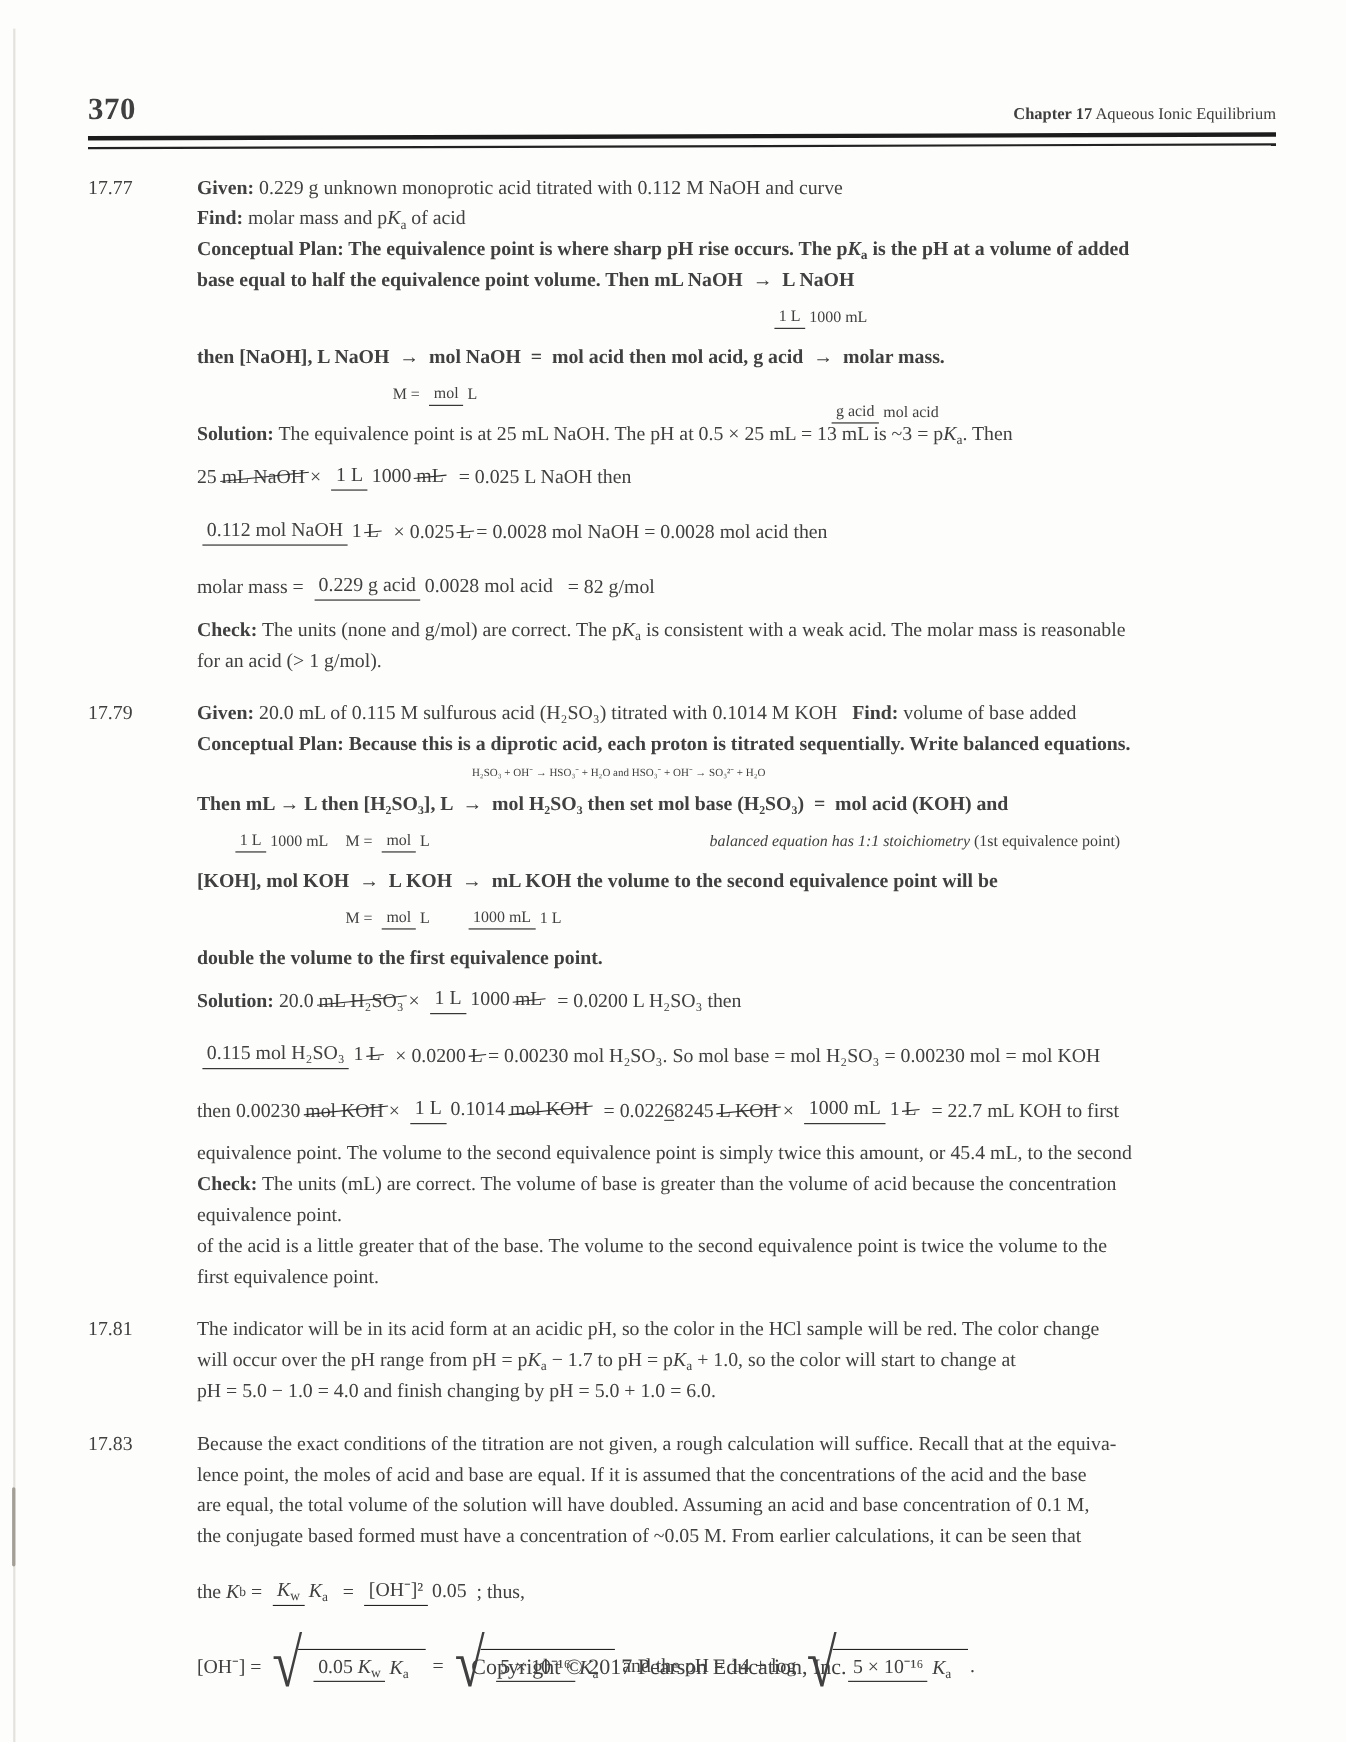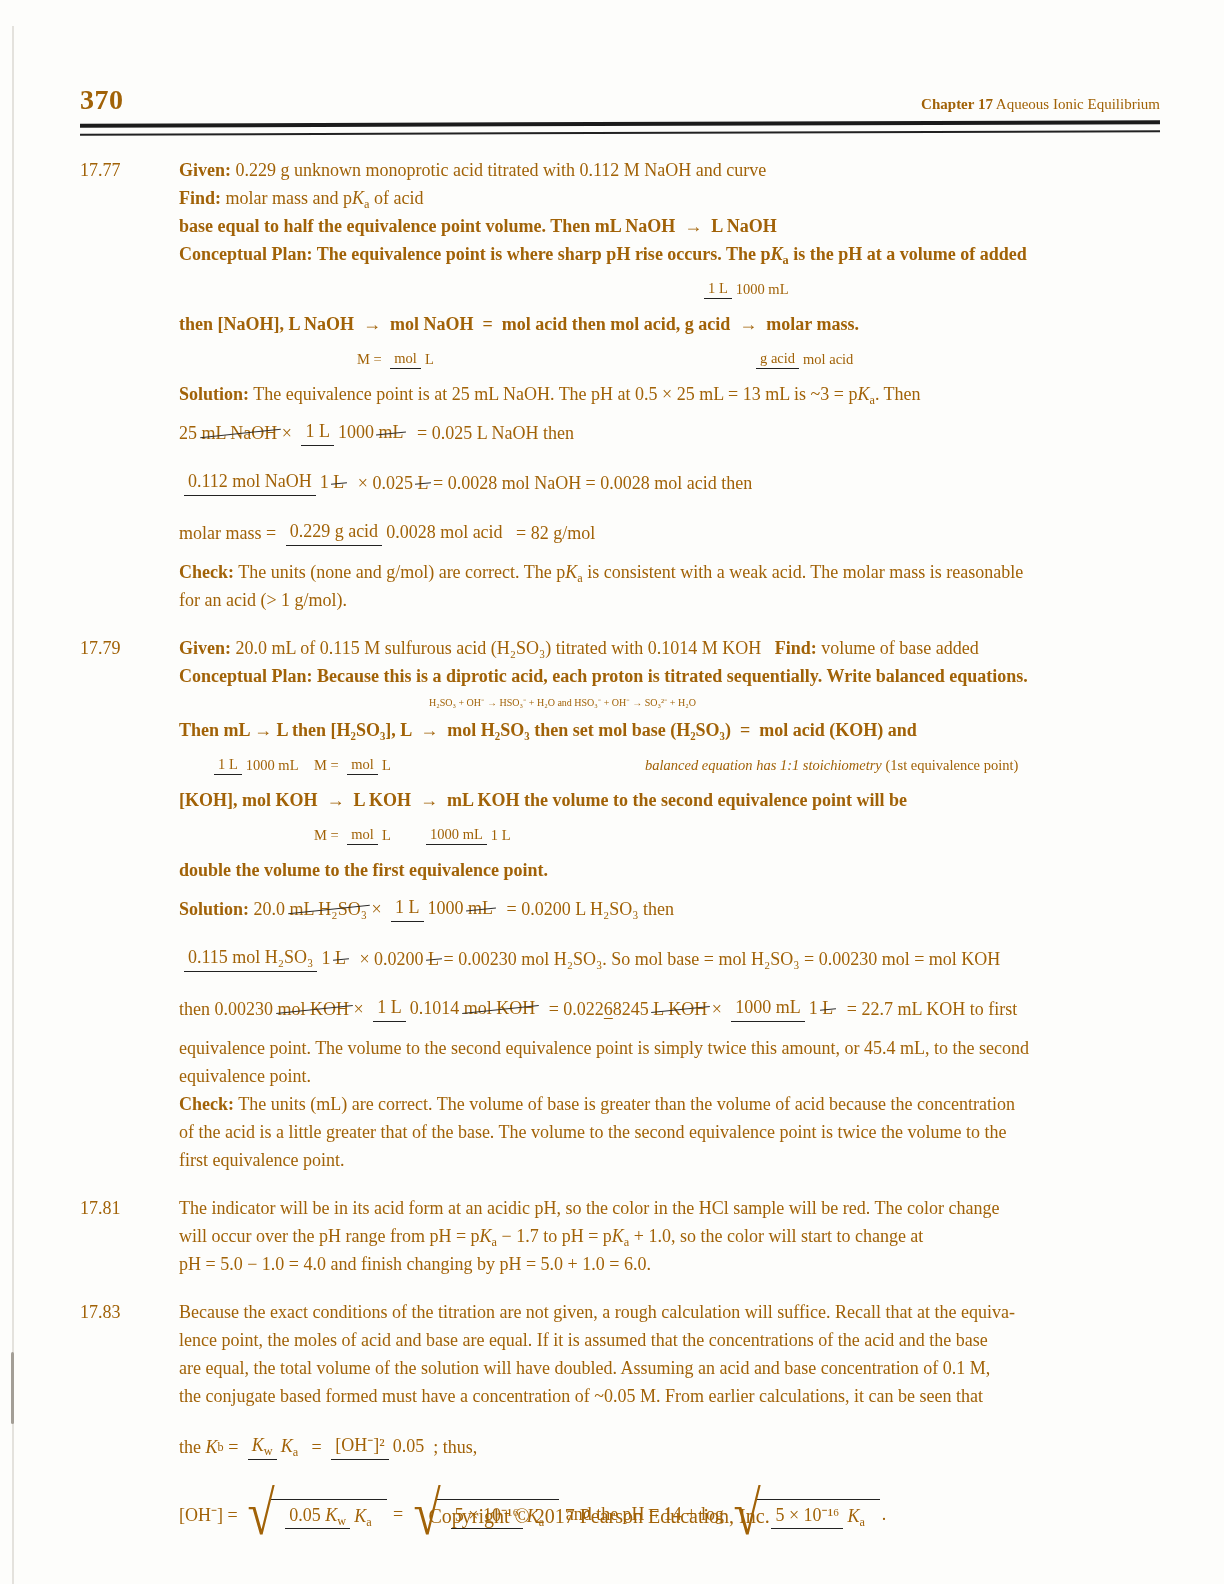--- a/index.html
+++ b/index.html
@@ -1,18 +1,18 @@
 <!DOCTYPE html>
 <html><head>
 <meta charset="utf-8">
 <style>
   html,body{margin:0;padding:0;background:#ffffff;}
   .page{
     width:1224px;height:1584px;position:relative;overflow:hidden;
-    background:#fdfdfb;color:#a16207;
+    background:#fdfdfb;color:#404040;
     font-family:"Liberation Serif", serif;
   }
   .scan-edge{position:absolute;left:12px;top:26px;bottom:0;width:2px;background:#e4e2dd;}
   .scan-blob{position:absolute;left:11px;top:1352px;width:3px;height:72px;background:#a39e96;border-radius:2px;}
 
   .content{position:absolute;left:80px;top:80px;width:1080px;}
 
   .hdr{display:flex;justify-content:space-between;align-items:baseline;}
   .pagenum{font-size:28px;font-weight:bold;letter-spacing:0.5px;}
   .chaptitle{font-size:15px;white-space:pre;margin-top:16px;}
@@ -62,29 +62,29 @@
       <div class="pagenum">370</div>
       <div class="chaptitle"><span class="b">Chapter 17</span><span> Aqueous Ionic Equilibrium</span></div>
     </div>
     <div class="rule"></div>
 
     <div class="prob first">
       <div class="pnum">17.77</div>
       <div class="pbody">
         <div class="tl"><span class="b">Given:</span><span> 0.229 g unknown monoprotic acid titrated with 0.112 M NaOH and curve</span></div>
         <div class="tl"><span class="b">Find:</span><span> molar mass and p</span><span class="i">K</span><span class="sub">a</span><span> of acid</span></div>
+        <div class="tl"><span class="b">Conceptual Plan: The equivalence point is where sharp pH rise occurs. The p</span><span class="b i">K</span><span class="b sub">a</span><span class="b"> is the pH at a volume of added</span></div>
         <div class="tl"><span class="b">base equal to half the equivalence point volume. Then mL NaOH  →  L NaOH</span></div>
-        <div class="tl"><span class="b">Conceptual Plan: The equivalence point is where sharp pH rise occurs. The p</span><span class="b i">K</span><span class="b sub">a</span><span class="b"> is the pH at a volume of added</span></div>
         <div class="annrow">
           <div class="ann" style="left:520px;"><span class="frac"><span class="fn"><span>1 L</span></span><span class="fd"><span>1000 mL</span></span></span></div>
         </div>
         <div class="tl"><span class="b">then [NaOH], L NaOH  →  mol NaOH  =  mol acid then mol acid, g acid  →  molar mass.</span></div>
         <div class="annrow">
           <div class="ann" style="left:178px;"><span>M = </span><span class="frac"><span class="fn"><span>mol</span></span><span class="fd"><span>L</span></span></span></div>
-          <div class="ann" style="left:572px;"><span class="frac"><span class="fn"><span>g acid</span></span><span class="fd"><span>mol acid</span></span></span></div>
+          <div class="ann" style="left:572px;margin-top:16px;"><span class="frac"><span class="fn"><span>g acid</span></span><span class="fd"><span>mol acid</span></span></span></div>
         </div>
         <div class="tl"><span class="b">Solution:</span><span> The equivalence point is at 25 mL NaOH. The pH at 0.5 × 25 mL = 13 mL is ~3 = p</span><span class="i">K</span><span class="sub">a</span><span>. Then</span></div>
         <div class="eq"><span>25 </span><span class="cancel">mL NaOH</span><span> × </span><span class="frac"><span class="fn"><span>1 L</span></span><span class="fd"><span>1000 </span><span class="cancel">mL</span></span></span><span> = 0.025 L NaOH then</span></div>
         <div class="eq"><span class="frac"><span class="fn"><span>0.112 mol NaOH</span></span><span class="fd"><span>1 </span><span class="cancel">L</span></span></span><span> × 0.025 </span><span class="cancel">L</span><span> = 0.0028 mol NaOH = 0.0028 mol acid then</span></div>
         <div class="eq"><span>molar mass = </span><span class="frac"><span class="fn"><span>0.229 g acid</span></span><span class="fd"><span>0.0028 mol acid</span></span></span><span> = 82 g/mol</span></div>
         <div class="tl"><span class="b">Check:</span><span> The units (none and g/mol) are correct. The p</span><span class="i">K</span><span class="sub">a</span><span> is consistent with a weak acid. The molar mass is reasonable</span></div>
         <div class="tl"><span>for an acid (&gt; 1 g/mol).</span></div>
       </div>
     </div>
 
@@ -103,22 +103,22 @@
         <div class="tl"><span class="b">[KOH], mol KOH  →  L KOH  →  mL KOH the volume to the second equivalence point will be</span></div>
         <div class="annrow">
           <div class="ann" style="left:135px;"><span>M = </span><span class="frac"><span class="fn"><span>mol</span></span><span class="fd"><span>L</span></span></span></div>
           <div class="ann" style="left:242px;"><span class="frac"><span class="fn"><span>1000 mL</span></span><span class="fd"><span>1 L</span></span></span></div>
         </div>
         <div class="tl"><span class="b">double the volume to the first equivalence point.</span></div>
         <div class="eq"><span class="b">Solution:</span><span> 20.0 </span><span class="cancel">mL H₂SO₃</span><span> × </span><span class="frac"><span class="fn"><span>1 L</span></span><span class="fd"><span>1000 </span><span class="cancel">mL</span></span></span><span> = 0.0200 L H₂SO₃ then</span></div>
         <div class="eq"><span class="frac"><span class="fn"><span>0.115 mol H₂SO₃</span></span><span class="fd"><span>1 </span><span class="cancel">L</span></span></span><span> × 0.0200 </span><span class="cancel">L</span><span> = 0.00230 mol H₂SO₃. So mol base = mol H₂SO₃ = 0.00230 mol = mol KOH</span></div>
         <div class="eq"><span>then 0.00230 </span><span class="cancel">mol KOH</span><span> × </span><span class="frac"><span class="fn"><span>1 L</span></span><span class="fd"><span>0.1014 </span><span class="cancel">mol KOH</span></span></span><span> = 0.022</span><span class="uline">6</span><span>8245 </span><span class="cancel">L KOH</span><span> × </span><span class="frac"><span class="fn"><span>1000 mL</span></span><span class="fd"><span>1 </span><span class="cancel">L</span></span></span><span> = 22.7 mL KOH to first</span></div>
         <div class="tl"><span>equivalence point. The volume to the second equivalence point is simply twice this amount, or 45.4 mL, to the second</span></div>
+        <div class="tl"><span class="b">Check:</span><span> The units (mL) are correct. The volume of base is greater than the volume of acid because the concentration</span></div>
         <div class="tl"><span>equivalence point.</span></div>
-        <div class="tl"><span class="b">Check:</span><span> The units (mL) are correct. The volume of base is greater than the volume of acid because the concentration</span></div>
         <div class="tl"><span>of the acid is a little greater that of the base. The volume to the second equivalence point is twice the volume to the</span></div>
         <div class="tl"><span>first equivalence point.</span></div>
       </div>
     </div>
 
     <div class="prob">
       <div class="pnum">17.81</div>
       <div class="pbody">
         <div class="tl"><span>The indicator will be in its acid form at an acidic pH, so the color in the HCl sample will be red. The color change</span></div>
         <div class="tl"><span>will occur over the pH range from pH = p</span><span class="i">K</span><span class="sub">a</span><span> − 1.7 to pH = p</span><span class="i">K</span><span class="sub">a</span><span> + 1.0, so the color will start to change at</span></div>

